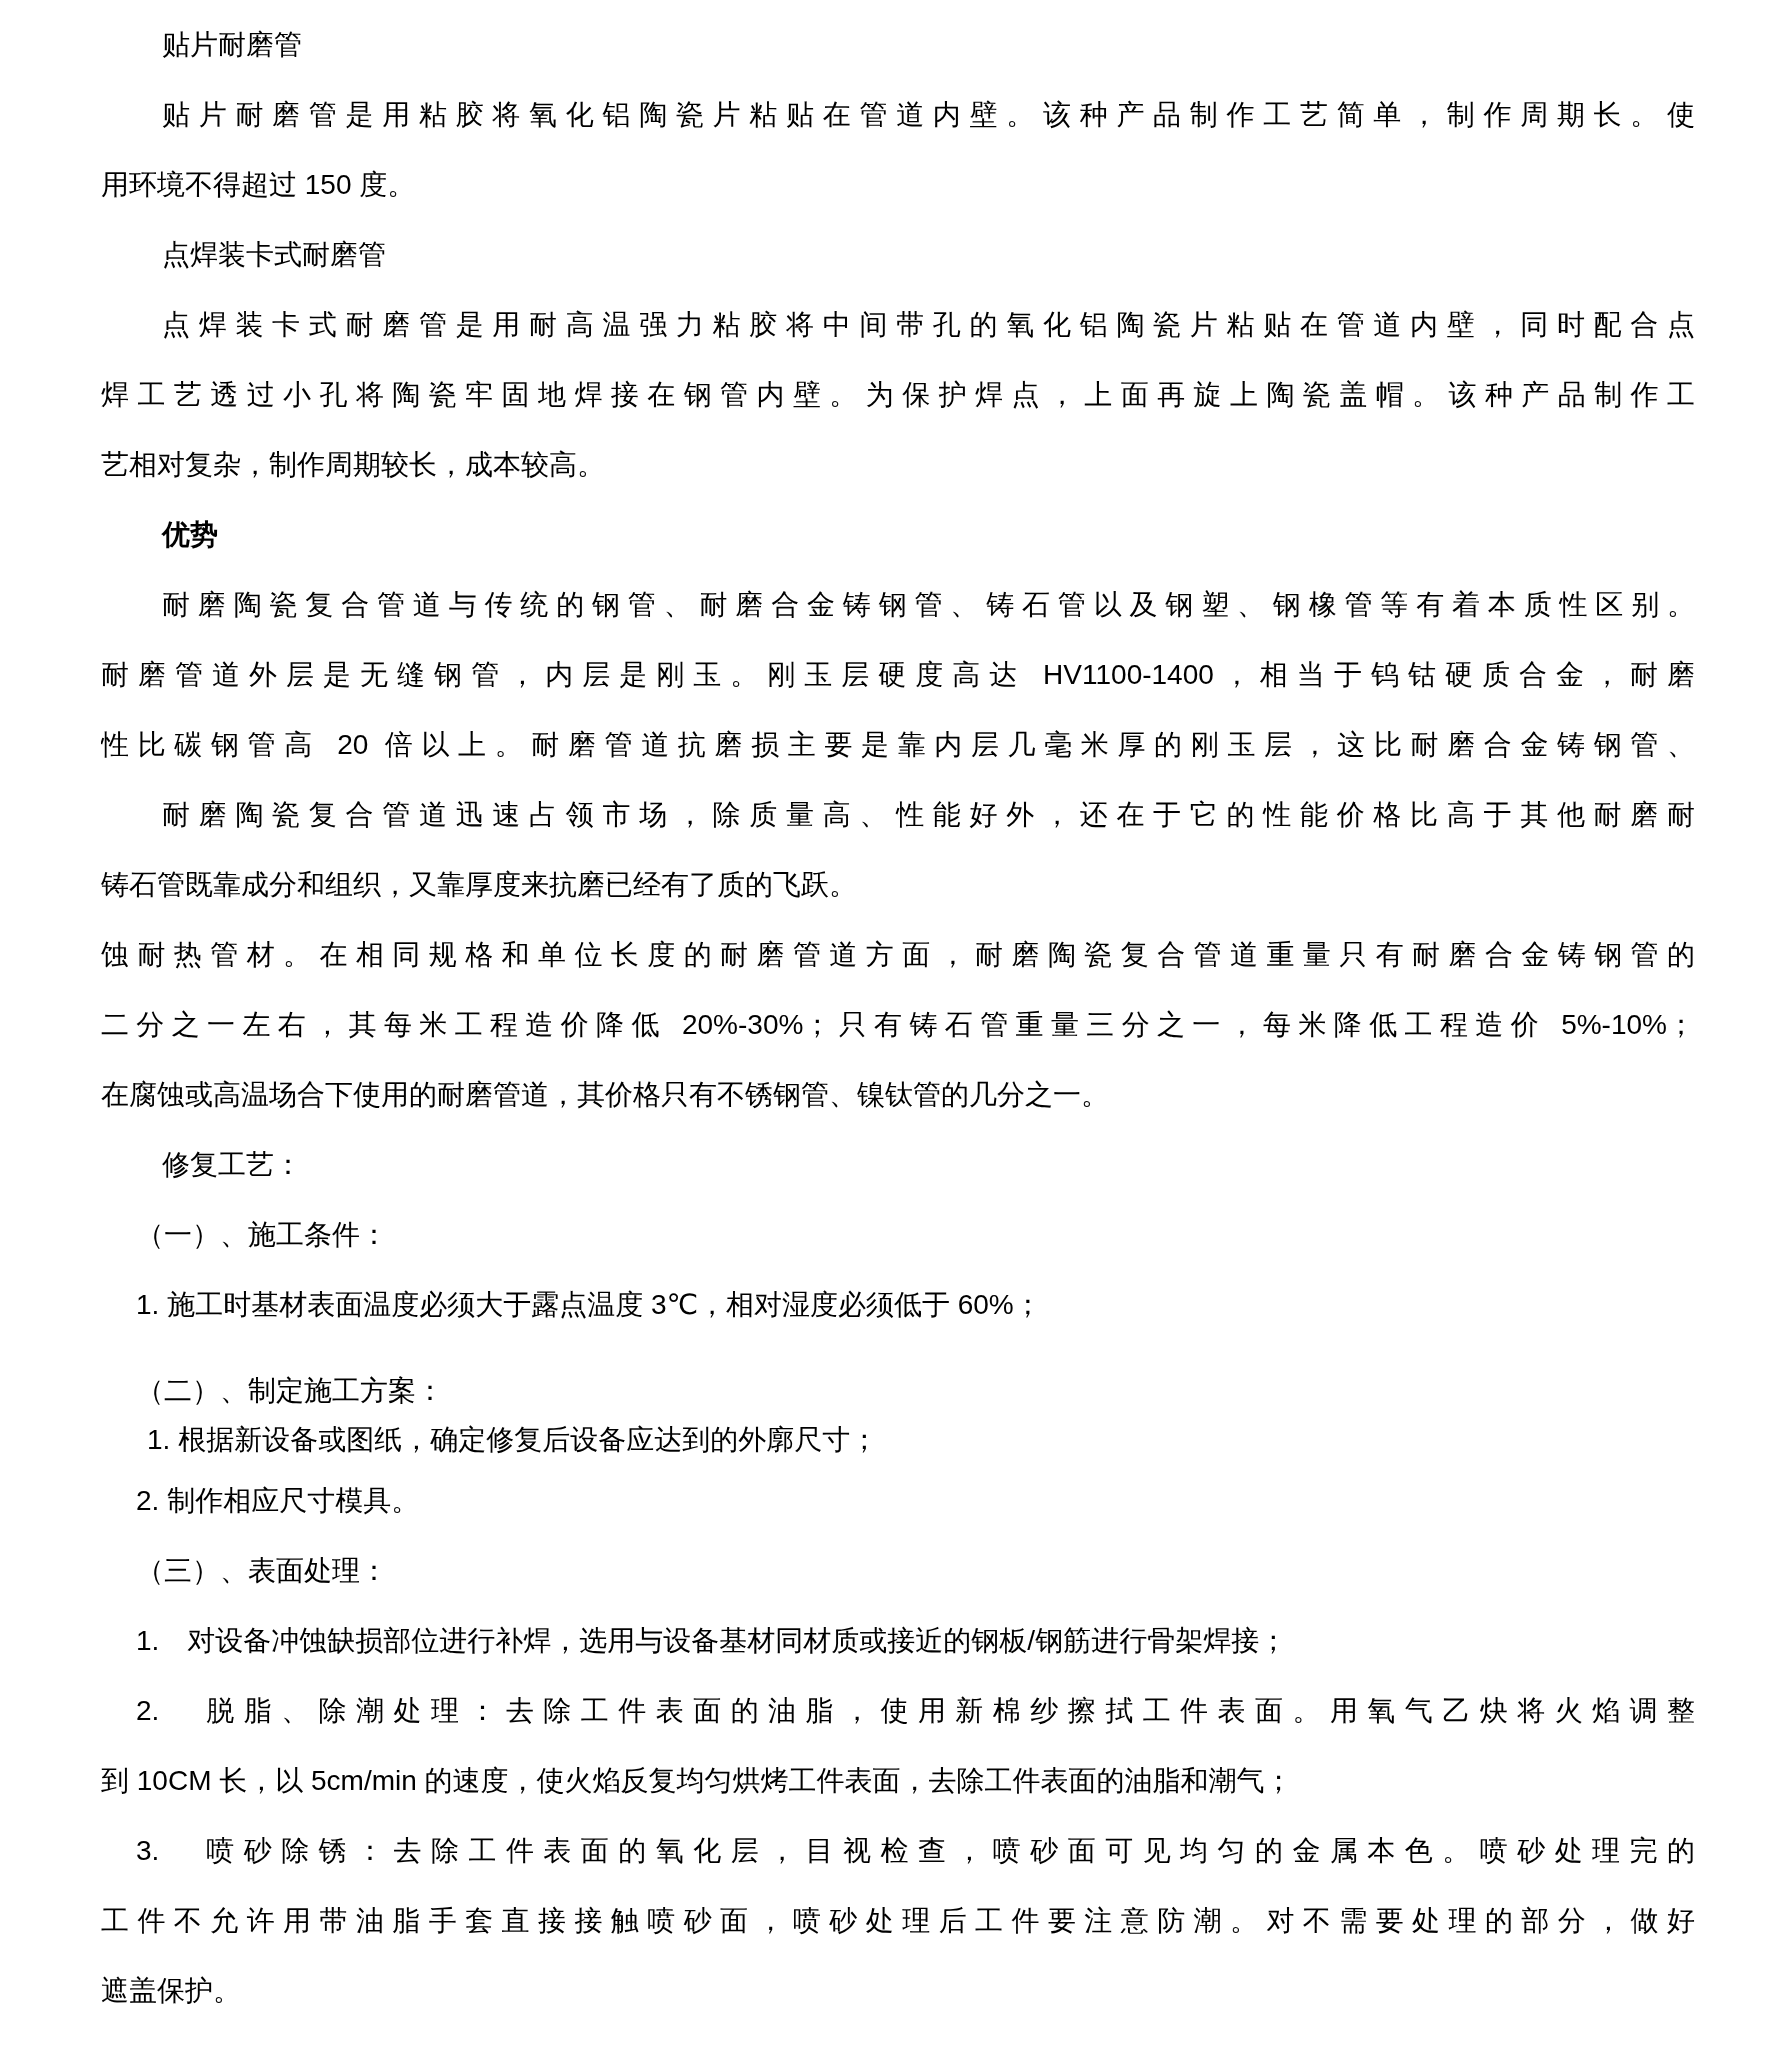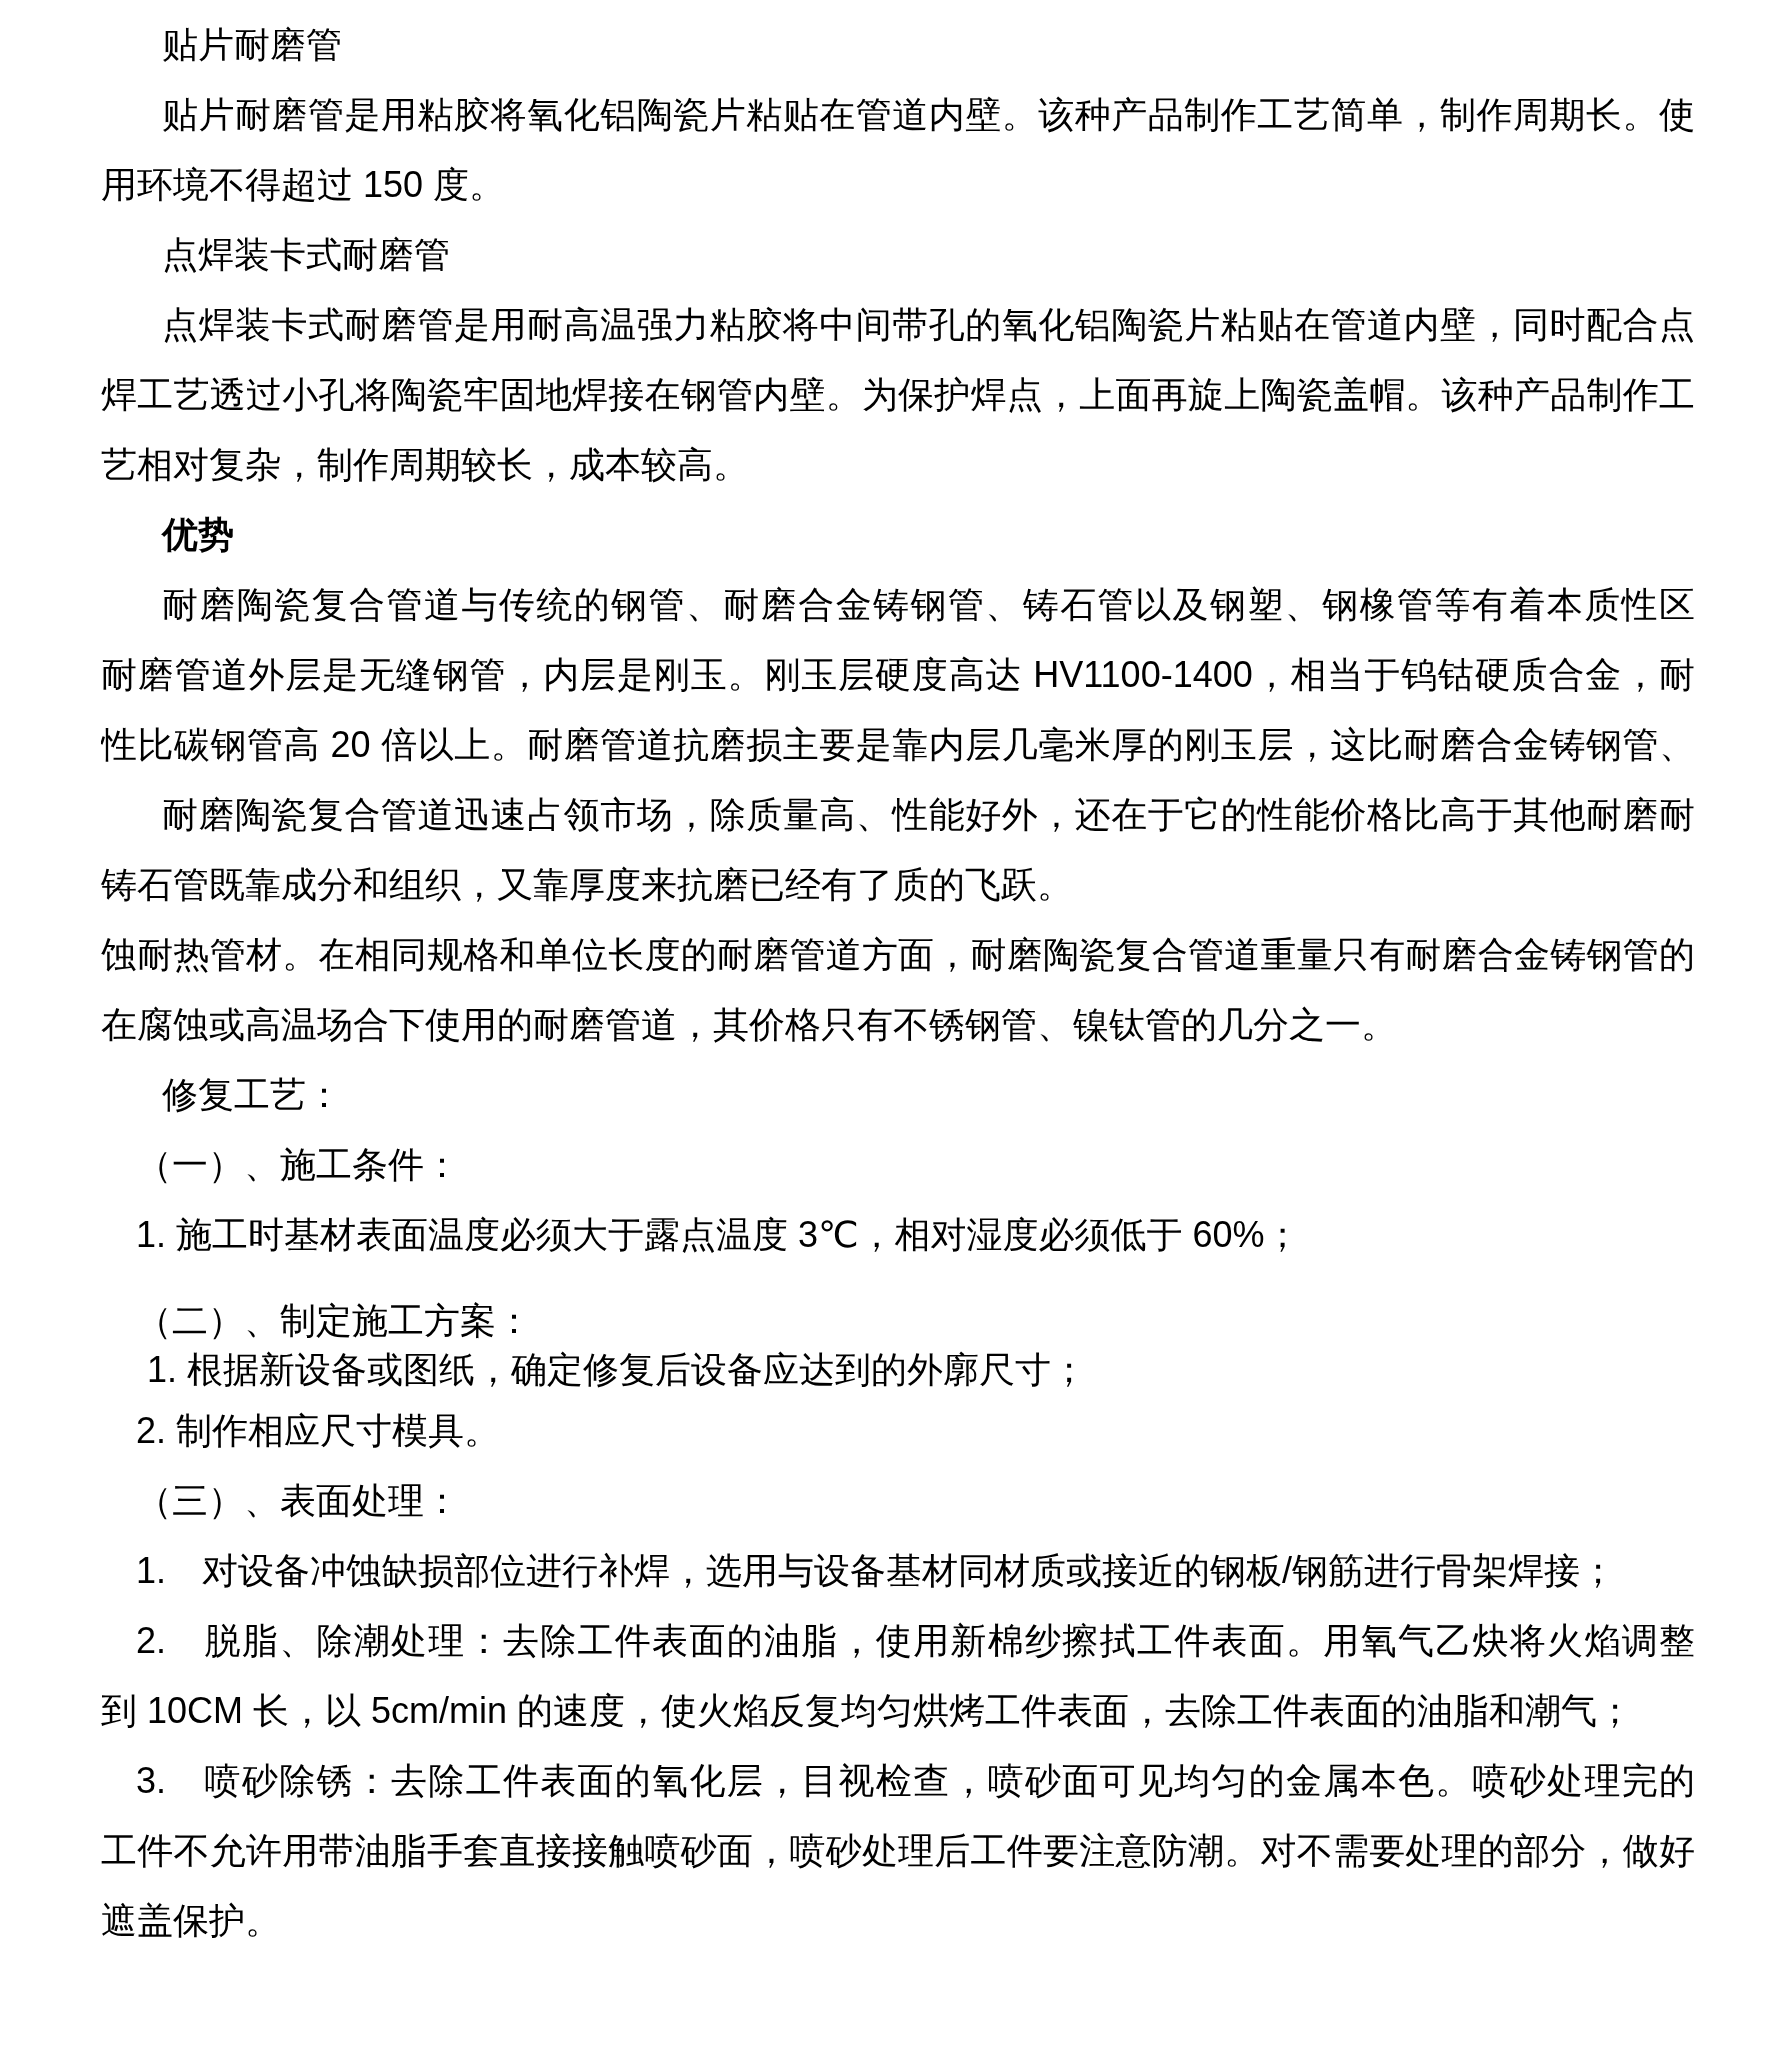--- a/index.html
+++ b/index.html
@@ -10,21 +10,21 @@
   body {
     width: 1792px;
     height: 2056px;
     color: #000000;
     font-family: "Liberation Sans", "DejaVu Sans", sans-serif;
   }
   .doc {
     padding: 10px 97px 0 101px;
   }
   .line {
-    font-size: 36px;
+    font-size: 28px;
     height: 70px;
     line-height: 70px;
     white-space: normal;
     overflow: hidden;
   }
   
   .full {
     text-align: justify;
     text-align-last: justify;
     text-justify: inter-character;
@@ -52,20 +52,21 @@
   <div class="line full ind-para">点焊装卡式耐磨管是用耐高温强力粘胶将中间带孔的氧化铝陶瓷片粘贴在管道内壁，同时配合点</div>
   <div class="line full">焊工艺透过小孔将陶瓷牢固地焊接在钢管内壁。为保护焊点，上面再旋上陶瓷盖帽。该种产品制作工</div>
   <div class="line end">艺相对复杂，制作周期较长，成本较高。</div>
   <div class="line end ind-para bold">优势</div>
   <div class="line full ind-para">耐磨陶瓷复合管道与传统的钢管、耐磨合金铸钢管、铸石管以及钢塑、钢橡管等有着本质性区别。</div>
   <div class="line full">耐磨管道外层是无缝钢管，内层是刚玉。刚玉层硬度高达 HV1100-1400，相当于钨钴硬质合金，耐磨</div>
   <div class="line full">性比碳钢管高 20 倍以上。耐磨管道抗磨损主要是靠内层几毫米厚的刚玉层，这比耐磨合金铸钢管、</div>
   <div class="line full ind-para">耐磨陶瓷复合管道迅速占领市场，除质量高、性能好外，还在于它的性能价格比高于其他耐磨耐</div>
   <div class="line end">铸石管既靠成分和组织，又靠厚度来抗磨已经有了质的飞跃。</div>
   <div class="line full">蚀耐热管材。在相同规格和单位长度的耐磨管道方面，耐磨陶瓷复合管道重量只有耐磨合金铸钢管的</div>
+  <div class="line full">二分之一左右，其每米工程造价降低 20%-30%；只有铸石管重量三分之一，每米降低工程造价 5%-10%；</div>
   <div class="line end">在腐蚀或高温场合下使用的耐磨管道，其价格只有不锈钢管、镍钛管的几分之一。</div>
   <div class="line end ind-para">修复工艺：</div>
   <div class="line end ind-list">（一）、施工条件：</div>
   <div class="line end ind-list">1. 施工时基材表面温度必须大于露点温度 3℃，相对湿度必须低于 60%；</div>
   <div class="line end ind-list h70">（二）、制定施工方案：</div>
   <div class="line end ind-list2 h65">1. 根据新设备或图纸，确定修复后设备应达到的外廓尺寸；</div>
   <div class="line end ind-list">2. 制作相应尺寸模具。</div>
   <div class="line end ind-list">（三）、表面处理：</div>
   <div class="line end ind-list">1.　对设备冲蚀缺损部位进行补焊，选用与设备基材同材质或接近的钢板/钢筋进行骨架焊接；</div>
   <div class="line full ind-list">2.　脱脂、除潮处理：去除工件表面的油脂，使用新棉纱擦拭工件表面。用氧气乙炔将火焰调整</div>

